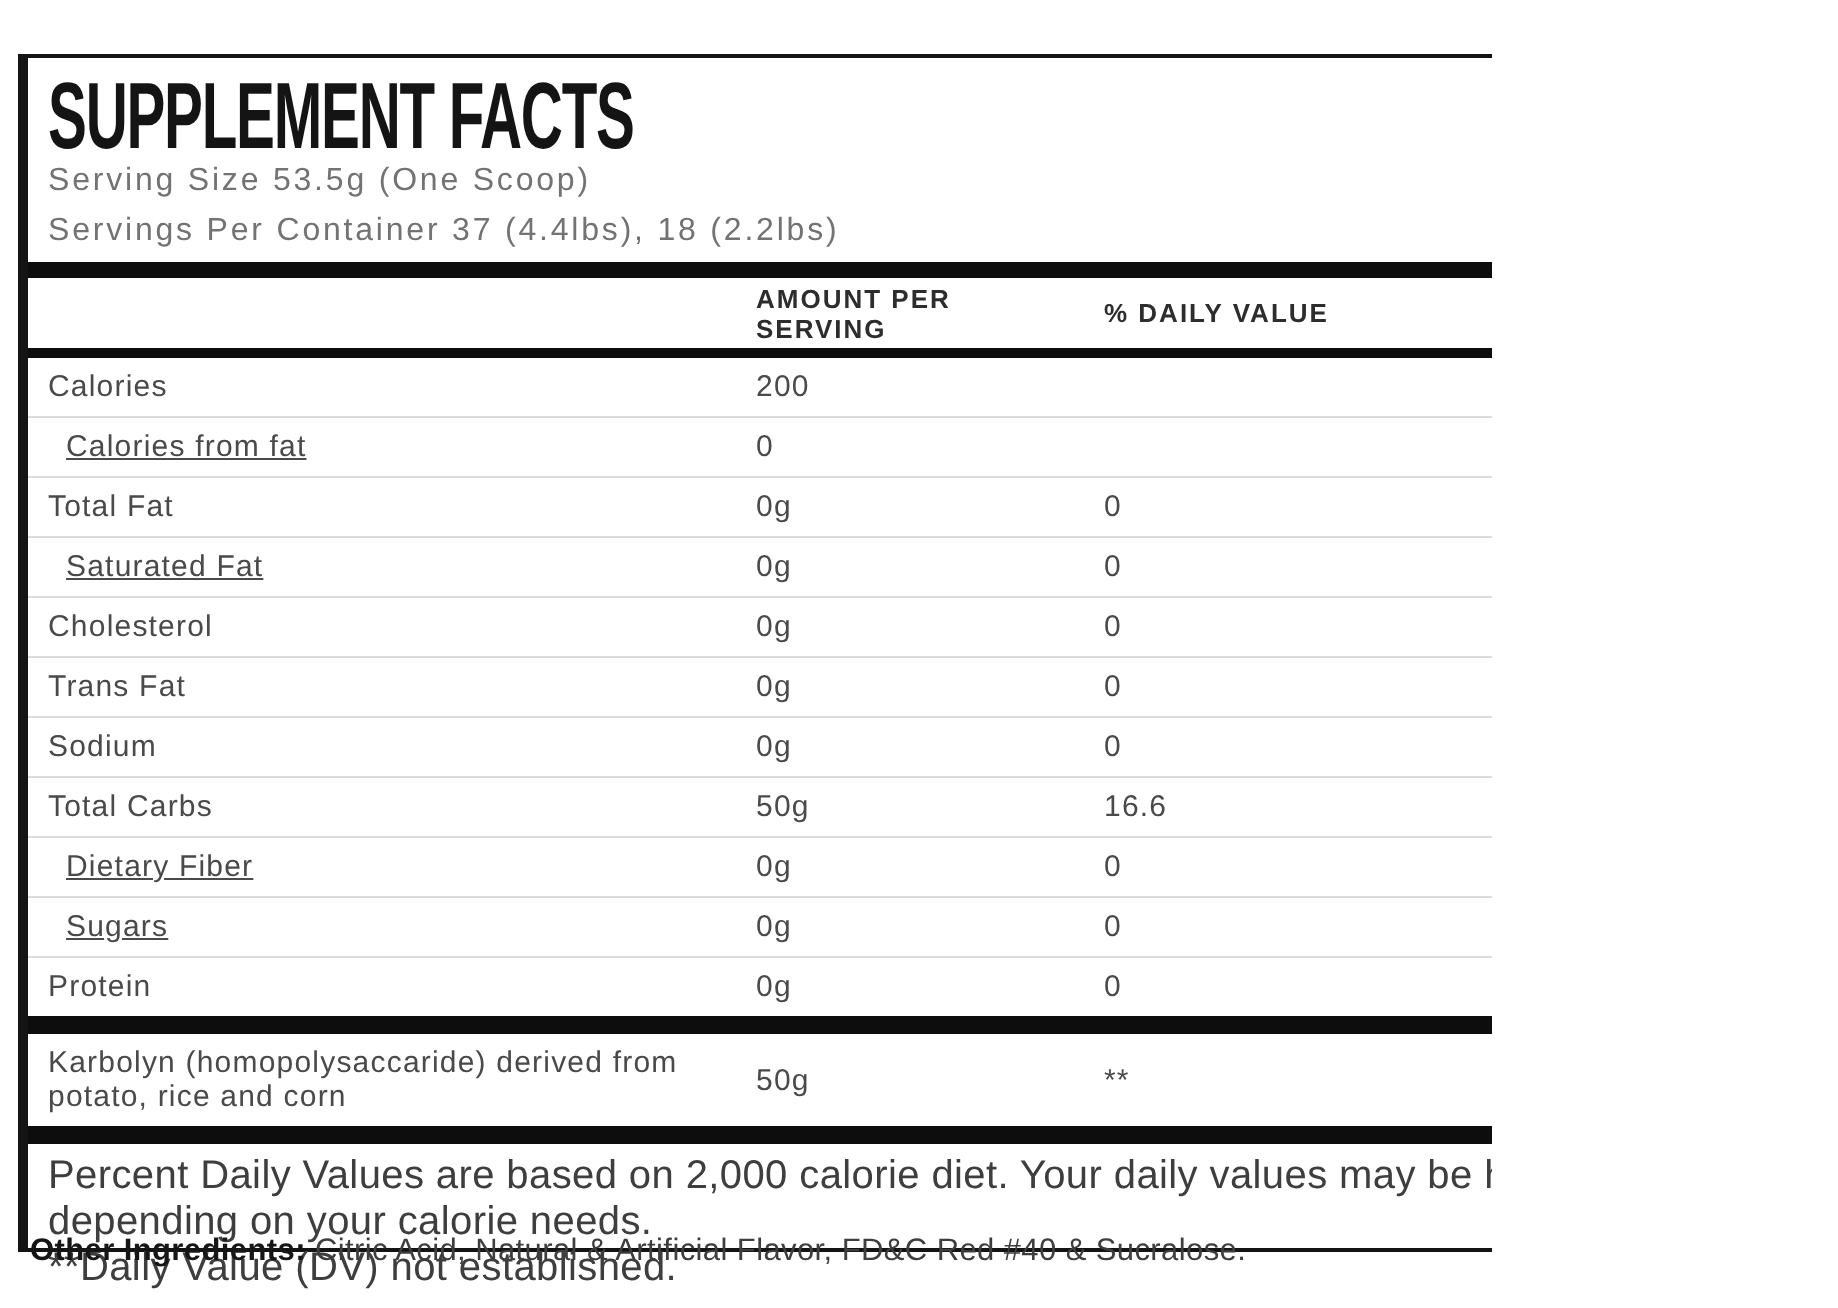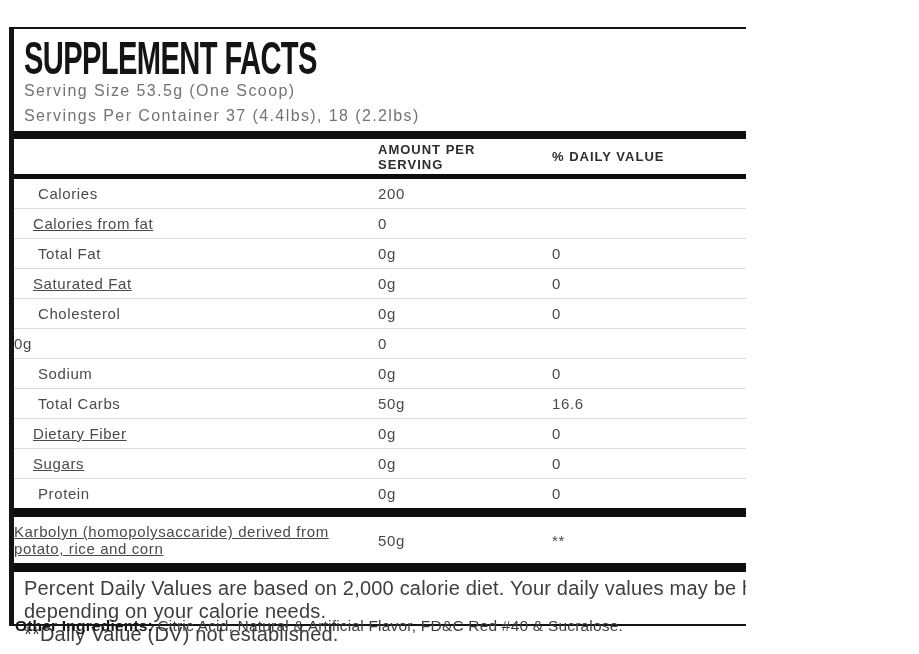--- a/index.html
+++ b/index.html
@@ -27,24 +27,24 @@
   .grid{
     display:grid;grid-template-columns:364px 174px auto;align-items:center;
   }
   .hdr-row{height:35px;}
   .hdr{
     font-size:13px;font-weight:bold;color:#2d2d2d;letter-spacing:1px;line-height:15px;
   }
   .hdr-amount{display:inline-block;width:108px;}
   .row{height:29px;font-size:15px;letter-spacing:0.6px;color:#4a4a4a;border-top:1px solid #dcdcdc;}
   #rows .row:first-child{border-top:none;}
-  .row .name{padding-left:24px;}
+  .row .name{padding-left:10px;}
   .row.indent .name{padding-left:19px;text-decoration:underline;}
   .special-row{padding:6px 0;font-size:15px;letter-spacing:0.6px;color:#4a4a4a;border:none;}
-  .special-row .name{line-height:17px;text-decoration:underline;}
+  .special-row .name{padding-left:10px;line-height:17px;}
   .footnotes{padding:5px 12px 0 10px;font-size:20px;letter-spacing:0.2px;color:#3e3e3e;line-height:23px;}
   .footnotes p{margin:0;}
   .other-ing{
     position:absolute;left:15px;top:617px;font-size:15.5px;letter-spacing:0.2px;color:#3e3e3e;
     white-space:nowrap;
   }
   .oi-label{font-weight:bold;color:#161616;}
 </style>
 </head>
 <body>
@@ -89,20 +89,21 @@
           <div class="cell name">Saturated Fat</div>
           <div class="cell amount">0g</div>
           <div class="cell dv">0</div>
         </div>
         <div class="grid row">
           <div class="cell name">Cholesterol</div>
           <div class="cell amount">0g</div>
           <div class="cell dv">0</div>
         </div>
         <div class="grid row">
+          <div class="cell name">Trans Fat</div>
           <div class="cell amount">0g</div>
           <div class="cell dv">0</div>
         </div>
         <div class="grid row">
           <div class="cell name">Sodium</div>
           <div class="cell amount">0g</div>
           <div class="cell dv">0</div>
         </div>
         <div class="grid row">
           <div class="cell name">Total Carbs</div>

